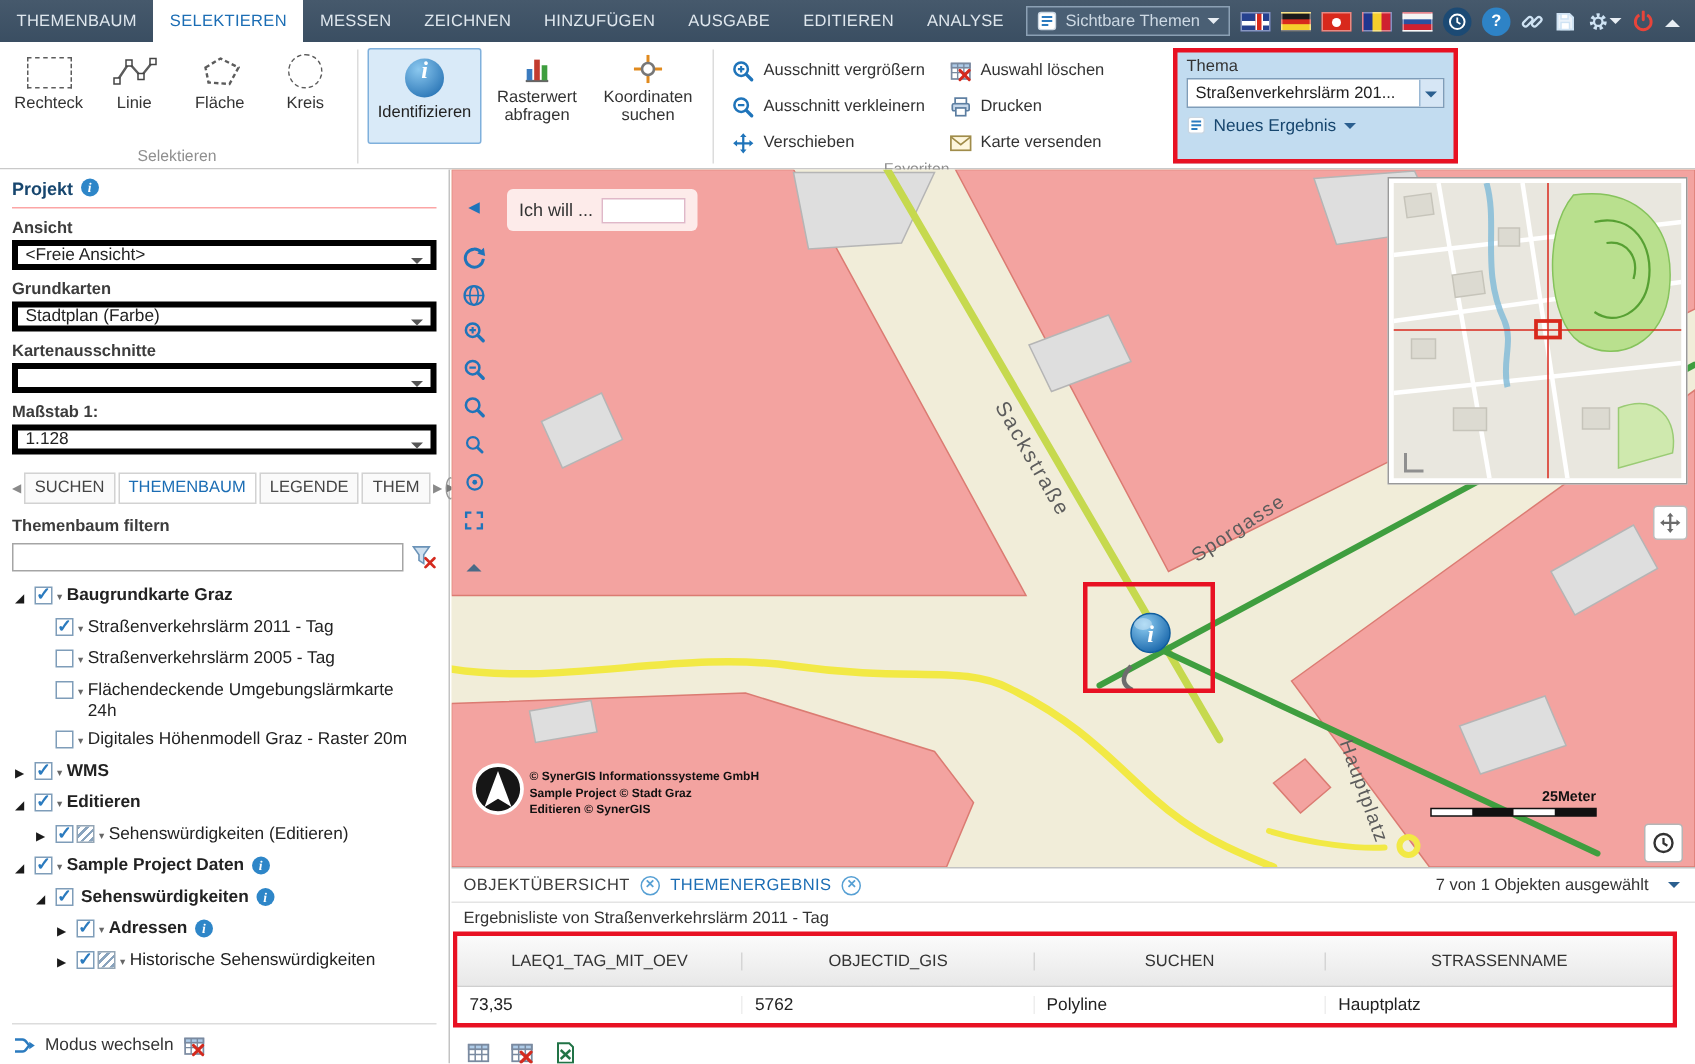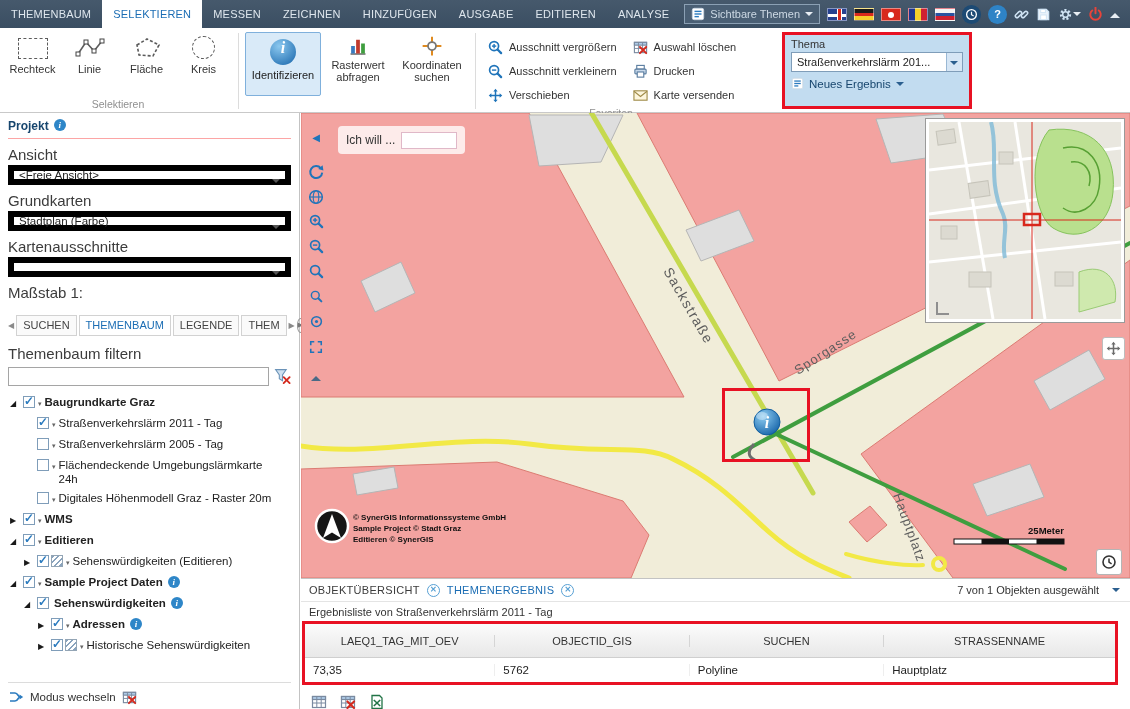--- a/index.html
+++ b/index.html
@@ -62,22 +62,22 @@
                   background:#d6e6f5; border-left:1px solid #9ab8d4; }
   .tsel::after { content:""; position:absolute; right:4px; top:8px; border:4px solid transparent; border-top-color:#2b5f8f; }
   .neures { display:flex; align-items:center; gap:5px; margin-top:5px; font-size:11.5px; color:#17466e; }
   .car-dk { width:0; height:0; border:4px solid transparent; border-top-color:#2b5f8f; margin-top:4px; }
 
   
   .sidebar { position:absolute; left:0; top:113px; width:300px; height:596px; background:#fff;
              border-right:1px solid #c3c3c3; padding:6px 8px 4px 8px; display:flex; flex-direction:column; }
   .projrow { display:flex; align-items:flex-start; gap:5px; font-size:12px; font-weight:bold; color:#17466e;
              padding-bottom:5px; border-bottom:1px solid #fca5a5; }
-  .slabel { font-size:15px; color:#3c3c3c; margin:7px 0 2px 0; }
-  .sel { position:relative; height:20px; border:6px solid #000000; background:#fff; display:flex; align-items:center;
+  .slabel { font-size:11px; color:#3c3c3c; margin:7px 0 2px 0;font-weight:bold; }
+  .sel { position:relative; height:20px; border:4px solid #000000; background:#fff; display:flex; align-items:center;
          padding:0 18px 0 5px; font-size:11.5px; color:#222; }
   .sel::after { content:""; position:absolute; right:5px; top:8px; border:4px solid transparent; border-top-color:#555; }
   .stabs { display:flex; align-items:center; gap:2px; margin-top:11px; height:22px; font-size:11px; }
   .snav { color:#8a8a8a; font-size:8px; width:12px; text-align:center; }
   .stab { border:1px solid #d2d2d2; background:#fafafa; color:#444; padding:0 6px; line-height:19px; white-space:nowrap; }
   .stab.active { background:#fff; color:#1b6db4; }
   .scirc { width:15px; height:15px; border:1px solid #9a9a9a; border-radius:50%; color:#777; font-size:7px;
            display:flex; align-items:center; justify-content:center; }
   .fltrow { display:flex; align-items:center; gap:5px; margin-top:3px; }
   .flt { flex:1; height:19px; border:1px solid #a5a5a5; font-size:11px; padding:0 4px; font-family:inherit; }
@@ -437,20 +437,23 @@
     </div>
   <div class="slabel">Grundkarten</div>
   <div class="sel">
       <span>Stadtplan (Farbe)</span>
     </div>
   <div class="slabel">Kartenausschnitte</div>
   <div class="sel">
       <span></span>
     </div>
   <div class="slabel">Maßstab 1:</div>
+  <div class="sel">
+      <span>1.128</span>
+    </div>
 
   <div class="stabs">
     <span class="snav">◀</span>
     <span class="stab">SUCHEN</span>
     <span class="stab active">THEMENBAUM</span>
     <span class="stab">LEGENDE</span>
     <span class="stab">THEM</span>
     <span class="snav">▶</span>
     <span class="scirc">▶</span>
   </div>

